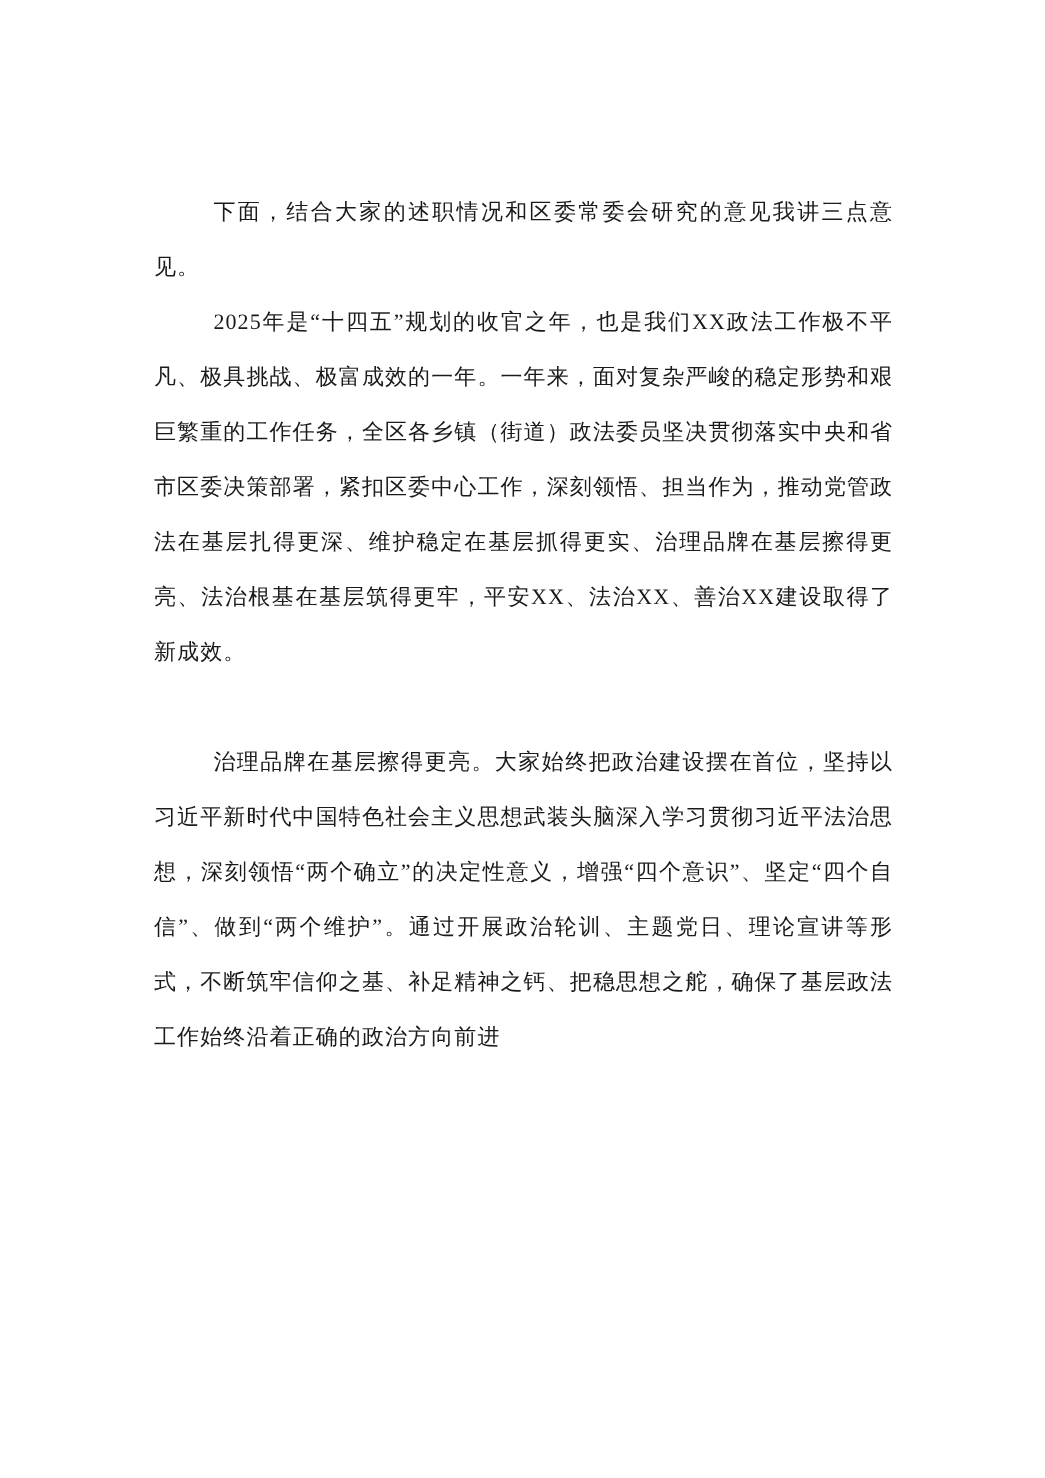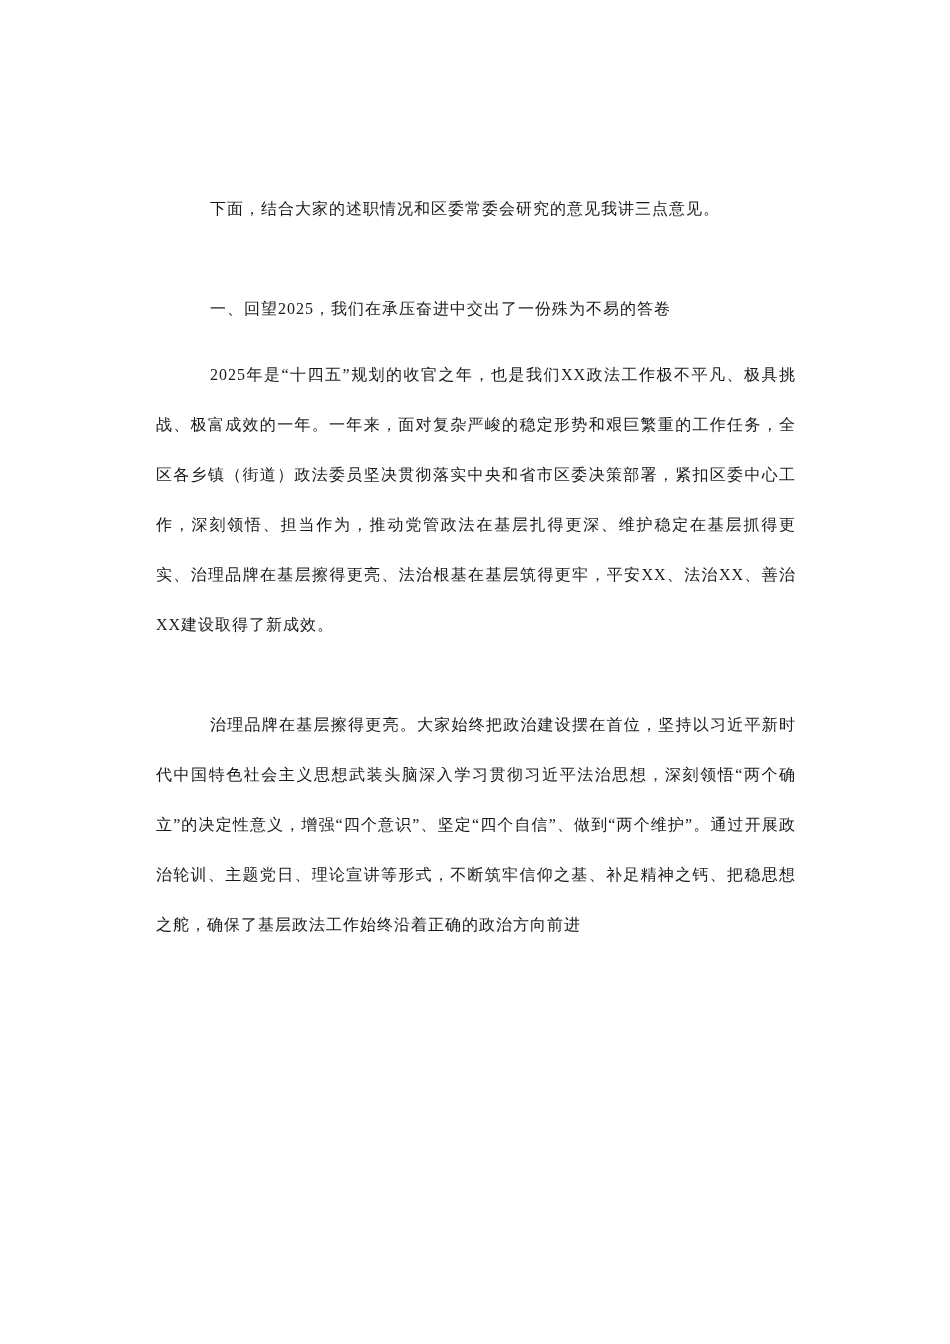--- a/index.html
+++ b/index.html
@@ -17,43 +17,42 @@
   }
   .content {
     position: absolute;
     left: 140px;
     top: 168px;
     width: 672px;
     color: #1a1a1a;
   }
   .content p,
   .content h2 {
-    margin: 16px;
+    margin: 0;
     padding: 0;
-    font-size: 16px;
+    font-size: 20px;
     line-height: 50px;
     letter-spacing: 1px;
     font-weight: normal;
     text-align: justify;
     text-indent: 54px;
     word-break: break-all;
     font-family: Liberation Serif, serif;
   }
   .gap-above {
     margin-top: 50px !important;
   }
 </style>
 </head>
 <body>
 
 <div class="page">
   <div class="content">
 
     <p>下面，结合大家的述职情况和区委常委会研究的意见我讲三点意见。</p>
 
-    <h2 class="gap-above">一、回望2025，我们在承压奋进中交出了一份殊为不易的答卷</h2>
 
     <p>2025年是“十四五”规划的收官之年，也是我们XX政法工作极不平凡、极具挑战、极富成效的一年。一年来，面对复杂严峻的稳定形势和艰巨繁重的工作任务，全区各乡镇（街道）政法委员坚决贯彻落实中央和省市区委决策部署，紧扣区委中心工作，深刻领悟、担当作为，推动党管政法在基层扎得更深、维护稳定在基层抓得更实、治理品牌在基层擦得更亮、法治根基在基层筑得更牢，平安XX、法治XX、善治XX建设取得了新成效。</p>
 
     <p class="gap-above"><span>治理品牌在基层擦得更亮。</span><span>大家始终把政治建设摆在首位，坚持以习近平新时代中国特色社会主义思想武装头脑深入学习贯彻习近平法治思想，深刻领悟“两个确立”的决定性意义，增强“四个意识”、坚定“四个自信”、做到“两个维护”。通过开展政治轮训、主题党日、理论宣讲等形式，不断筑牢信仰之基、补足精神之钙、把稳思想之舵，确保了基层政法工作始终沿着正确的政治方向前进</span></p>
 
   </div>
 </div>
 
 </body></html>

